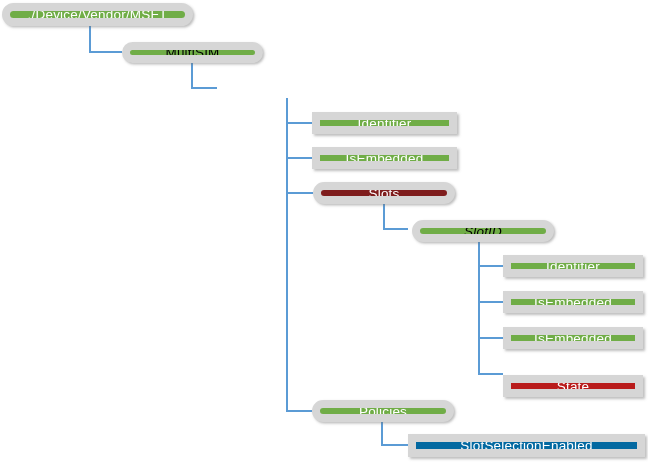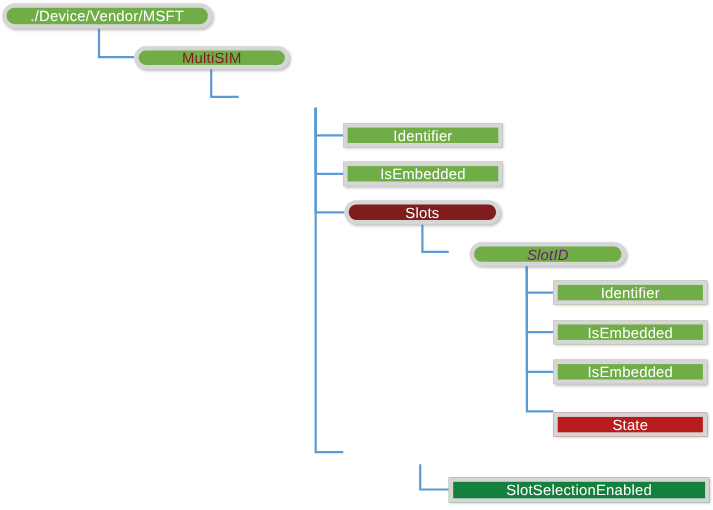--- a/index.html
+++ b/index.html
@@ -24,24 +24,25 @@
   }
   .node {
     position: absolute;
     box-sizing: border-box;
     display: flex;
     align-items: center;
     justify-content: center;
     color: #ffffff;
     font-size: 13.5px;
     letter-spacing: 0.2px;
-    border: 4px solid #0c4a6e;
+    border: 8px solid #0c4a6e;
     box-shadow: 1.5px 1.5px 2.5px rgba(110,110,110,0.45);
     white-space: nowrap;
     overflow: hidden;
+    text-decoration: underline;
   }
   .node.rounded { border-radius: 12px; }
   .node.rect { border-radius: 0; }
   .node.italic { font-style: italic; }
 </style>
 </head>
 <body>
 
 <div id="canvas">
   <svg id="connector-layer" xmlns="http://www.w3.org/2000/svg" width="648" height="464">
@@ -52,23 +53,24 @@
       <polyline points="287,98 287,193 313,193" fill="none" stroke="#5b9bd5" stroke-width="2"></polyline>
       <polyline points="287,98 287,411 312,411" fill="none" stroke="#5b9bd5" stroke-width="2"></polyline>
       <polyline points="384,204 384,229 408,229" fill="none" stroke="#5b9bd5" stroke-width="2"></polyline>
       <polyline points="479,242 479,266 503,266" fill="none" stroke="#5b9bd5" stroke-width="2"></polyline>
       <polyline points="479,242 479,302 503,302" fill="none" stroke="#5b9bd5" stroke-width="2"></polyline>
       <polyline points="479,242 479,338 503,338" fill="none" stroke="#5b9bd5" stroke-width="2"></polyline>
       <polyline points="479,242 479,374 503,374" fill="none" stroke="#5b9bd5" stroke-width="2"></polyline>
       <polyline points="382,422 382,445 408,445" fill="none" stroke="#5b9bd5" stroke-width="2"></polyline>
     </svg>
 <div class="node rounded" style="left: 2px; top: 3px; width: 191px; height: 23px; background: rgb(112, 173, 71); border-color: rgb(214, 214, 214); color: rgb(255, 255, 255);">./Device/Vendor/MSFT</div>
-    <div class="node rounded" style="left: 122px; top: 42px; width: 141px; height: 21px; background: rgb(112, 173, 71); border-color: rgb(214, 214, 214); color: #7f1d1d;">MultiSIM</div>
+    <div class="node rounded" style="left: 122px; top: 42px; width: 141px; height: 21px; background: rgb(112, 173, 71); border-color: rgb(214, 214, 214); color: #000000;">MultiSIM</div>
     <div class="node rect" style="left: 312px; top: 112px; width: 145px; height: 22px; background: rgb(112, 173, 71); border-color: rgb(214, 214, 214); color: rgb(255, 255, 255);">Identifier</div>
     <div class="node rect" style="left: 312px; top: 147px; width: 145px; height: 22px; background: rgb(112, 173, 71); border-color: rgb(214, 214, 214); color: rgb(255, 255, 255);">IsEmbedded</div>
     <div class="node rounded" style="left: 313px; top: 182px; width: 142px; height: 22px; background: #7f1d1d; border-color: rgb(214, 214, 214); color: rgb(255, 255, 255);">Slots</div>
-    <div class="node rounded italic" style="left: 427px; top: 220px; width: 142px; height: 22px; background: rgb(112, 173, 71); border-color: rgb(214, 214, 214); color: #701a75;">SlotID</div>
+    <div class="node rounded italic" style="left: 412px; top: 220px; width: 142px; height: 22px; background: rgb(112, 173, 71); border-color: rgb(214, 214, 214); color: #000000;">SlotID</div>
     <div class="node rect" style="left: 503px; top: 255px; width: 140px; height: 22px; background: rgb(112, 173, 71); border-color: rgb(214, 214, 214); color: rgb(255, 255, 255);">Identifier</div>
     <div class="node rect" style="left: 503px; top: 291px; width: 140px; height: 22px; background: rgb(112, 173, 71); border-color: rgb(214, 214, 214); color: rgb(255, 255, 255);">IsEmbedded</div>
     <div class="node rect" style="left: 503px; top: 327px; width: 140px; height: 22px; background: rgb(112, 173, 71); border-color: rgb(214, 214, 214); color: rgb(255, 255, 255);">IsEmbedded</div>
     <div class="node rect" style="left: 503px; top: 363px; width: 140px; height: 22px; background: #b91c1c; border-color: rgb(214, 214, 214); color: rgb(255, 255, 255); margin-top: 12px;">State</div>
-    <div class="node rect" style="left: 408px; top: 434px; width: 237px; height: 23px; background: #15803d; border-color: rgb(214, 214, 214); color: rgb(255, 255, 255);">SlotSelectionEnabled</div>
+    <div class="node rounded" style="left: 312px; top: 400px; width: 142px; height: 22px; background: rgb(112, 173, 71); border-color: rgb(214, 214, 214); color: rgb(255, 255, 255);">Policies</div>
+    <div class="node rect" style="left: 408px; top: 434px; width: 237px; height: 23px; background: #0369a1; border-color: rgb(214, 214, 214); color: rgb(255, 255, 255);">SlotSelectionEnabled</div>
   </div>
 
 </body></html>

